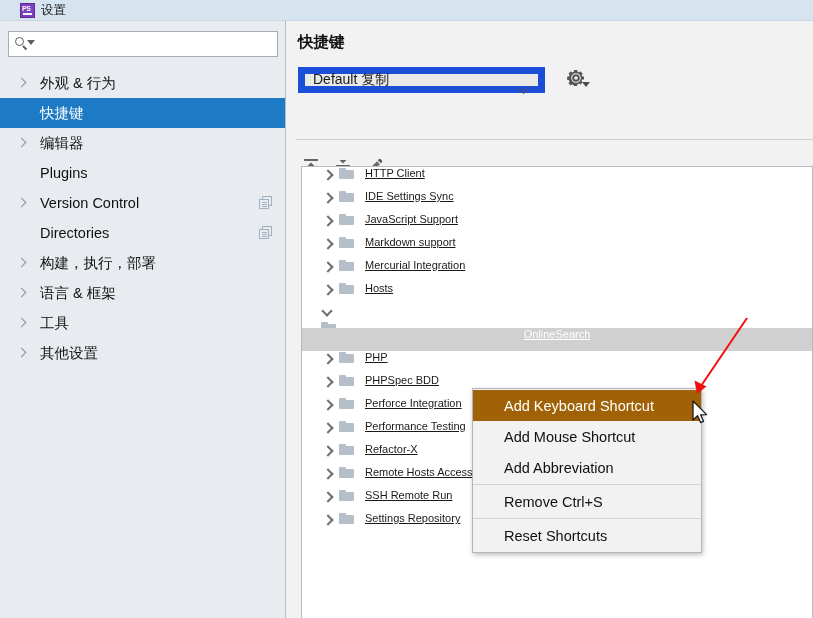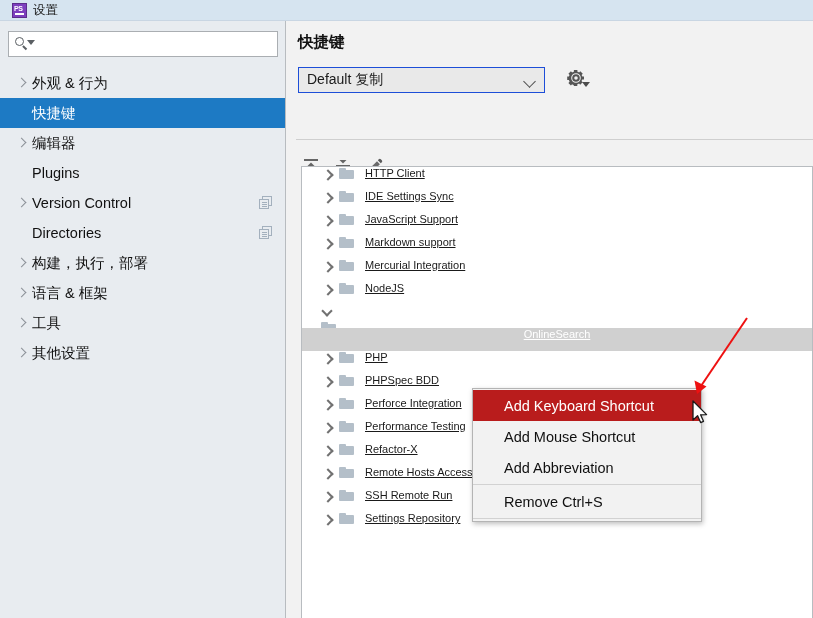--- a/index.html
+++ b/index.html
@@ -19,21 +19,21 @@
     overflow: hidden;
   }
 
   
   .titlebar {
     position: absolute; left: 0; top: 0;
     width: 813px; height: 21px;
     background: #d6e4f0;
     border-bottom: 1px solid #c9d6e3;
     display: flex; align-items: center;
-    padding-left: 12px;
+    padding-left: 20px;
   }
   .ps-icon {
     width: 15px; height: 15px;
     background: #7d3fbe;
     border: 1px solid #5c2d8c;
     position: relative;
     display: inline-block;
     margin-right: 6px;
     flex: 0 0 auto;
   }
@@ -114,20 +114,21 @@
   }
   .nav-item {
     height: 30px;
     display: flex;
     align-items: center;
     position: relative;
     padding-left: 14px;
     cursor: default;
     font-size: 14.5px;
     color: #111111;
+    gap: 8px;
   }
   .nav-item.selected {
     background: #1d7ac4;
     color: #ffffff;
   }
   .nav-arrow {
     width: 16px; height: 16px;
     flex: 0 0 auto;
     position: relative;
     margin-right: 2px;
@@ -175,21 +176,21 @@
   .panel-title {
     position: absolute; left: 11px; top: 11px;
     font-size: 15.5px;
     font-weight: bold;
     color: #111111;
   }
   .scheme-select {
     position: absolute; left: 11px; top: 46px;
     width: 247px; height: 26px;
     background: #e9e9e9;
-    border: 1px solid #1d4ed8;
+    border: 7px solid #1d4ed8;
     display: flex; align-items: center;
     padding-left: 8px;
     font-size: 14px;
     color: #1a1a1a;
     cursor: default;
   }
   .scheme-select .chev {
     position: absolute; right: 10px; top: 9px;
     width: 9px; height: 9px;
     border-right: 1.6px solid #4d4d4d;
@@ -306,21 +307,21 @@
   .ctx-item {
     height: 31px;
     display: flex; align-items: center;
     padding-left: 31px;
     font-size: 14.5px;
     color: #101010;
     cursor: default;
     white-space: nowrap;
   }
   .ctx-item.hi {
-    background: #b91c1c;
+    background: #a16207;
     color: #ffffff;
   }
   .ctx-sep {
     height: 1px;
     background: #d2d2d2;
     margin: 1px 0;
   }
 
   
   .red-arrow { position: absolute; left: 0; top: 0; z-index: 60; pointer-events: none; }
@@ -483,21 +484,21 @@
 
       <div class="tree-row">
         <span class="t-arrow closed"></span>
         <span class="folder-icon"></span>
         <span>Mercurial Integration</span>
       </div>
 
       <div class="tree-row">
         <span class="t-arrow closed"></span>
         <span class="folder-icon"></span>
-        <span>NodeJS</span>
+        <span>Hosts</span>
       </div>
 
       <div class="tree-row modified">
         <span class="t-arrow open"></span>
         <span class="folder-icon"></span>
         <span>OnlineSearch2</span>
       </div>
 
       <div class="tree-row selected-row">
         <span>OnlineSearch</span>
@@ -563,20 +564,23 @@
       <span>Add Mouse Shortcut</span>
     </div>
     <div class="ctx-item">
       <span>Add Abbreviation</span>
     </div>
     <div class="ctx-sep"></div>
     <div class="ctx-item">
       <span>Remove Ctrl+S</span>
     </div>
     <div class="ctx-sep"></div>
+    <div class="ctx-item">
+      <span>Reset Shortcuts</span>
+    </div>
   </div>
 
   <svg class="red-arrow" width="813" height="618">
     <line x1="747" y1="318" x2="701" y2="386" stroke="#ee1111" stroke-width="2"></line>
     <path d="M697 394 L694.5 380.5 L706.5 386.5 Z" fill="#ee1111"></path>
   </svg>
 
   <svg class="cursor" width="20" height="28" viewBox="0 0 20 28">
     <path d="M2 1 L2 20 L6.6 15.8 L9.6 22.6 L12.5 21.3 L9.6 14.8 L15.6 14.6 Z" fill="#ffffff" stroke="#1b1b1b" stroke-width="1.3" stroke-linejoin="round"></path>
   </svg>

